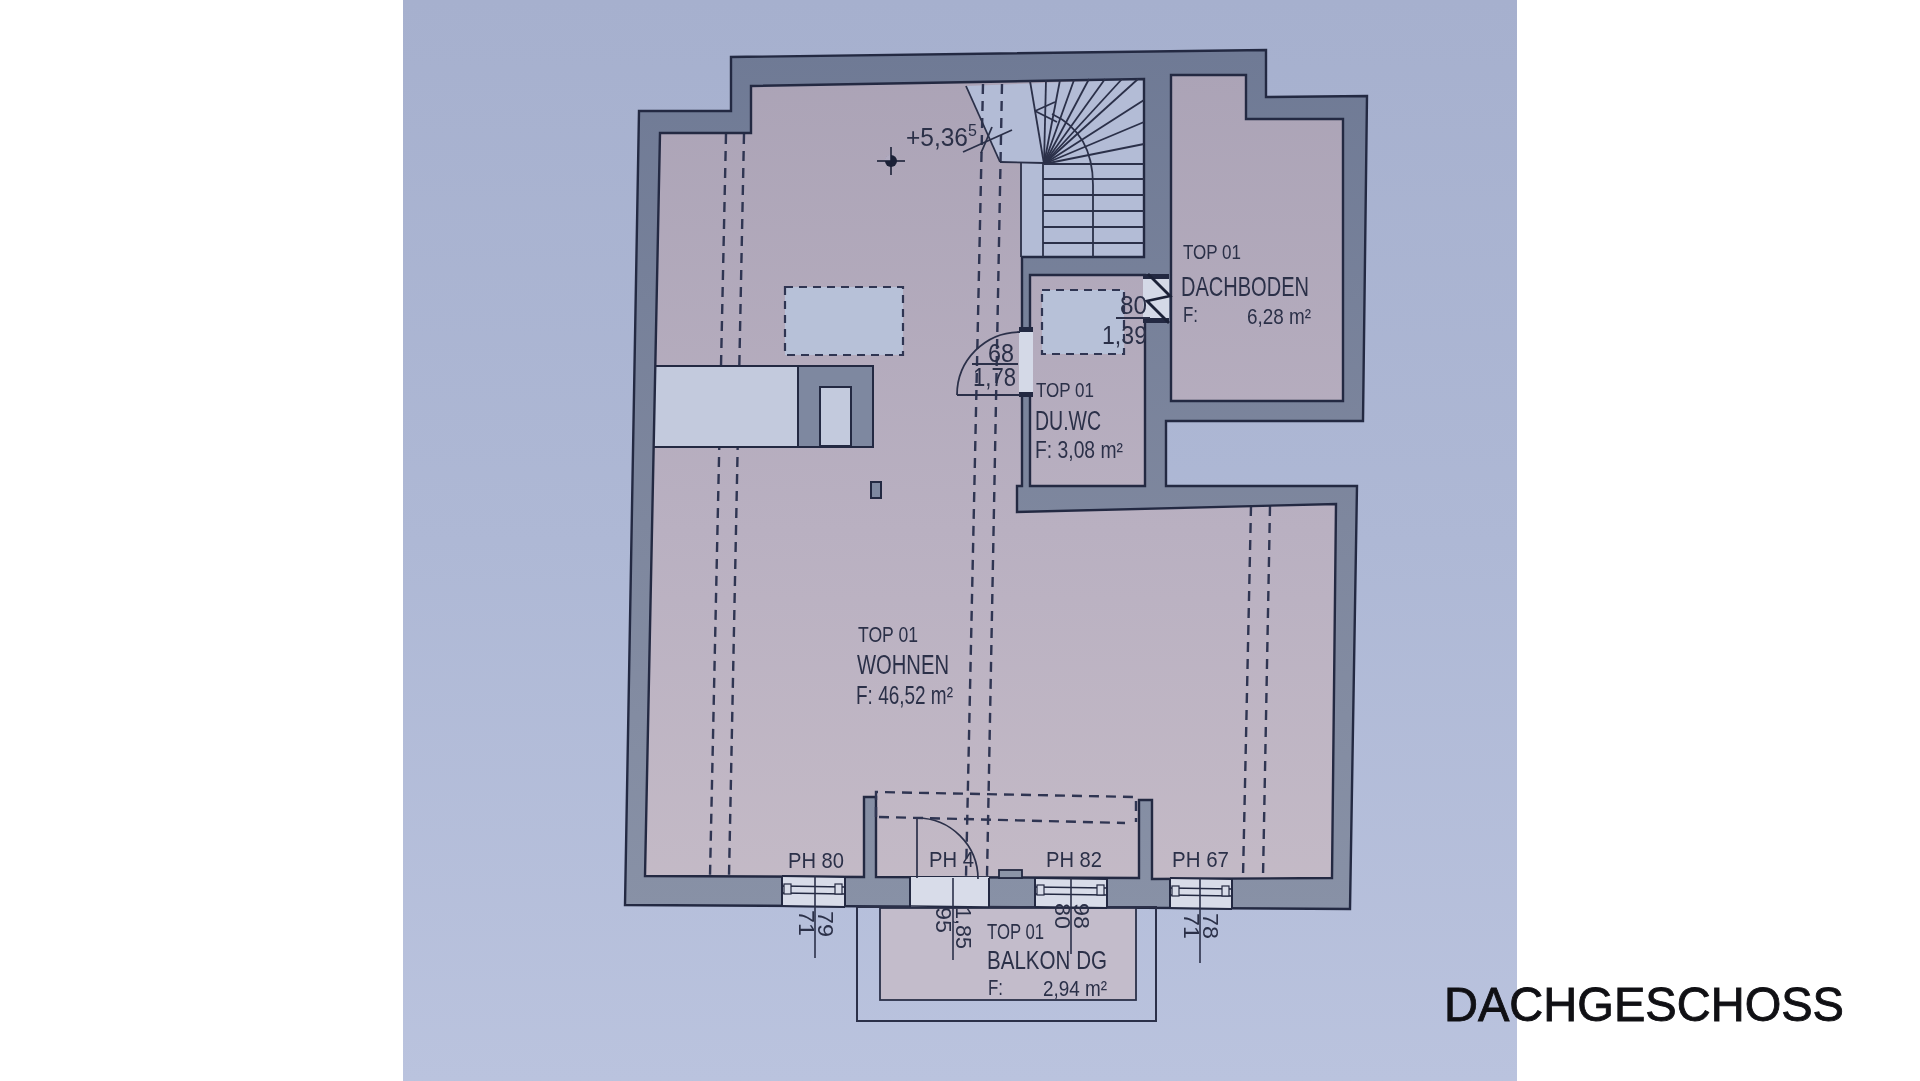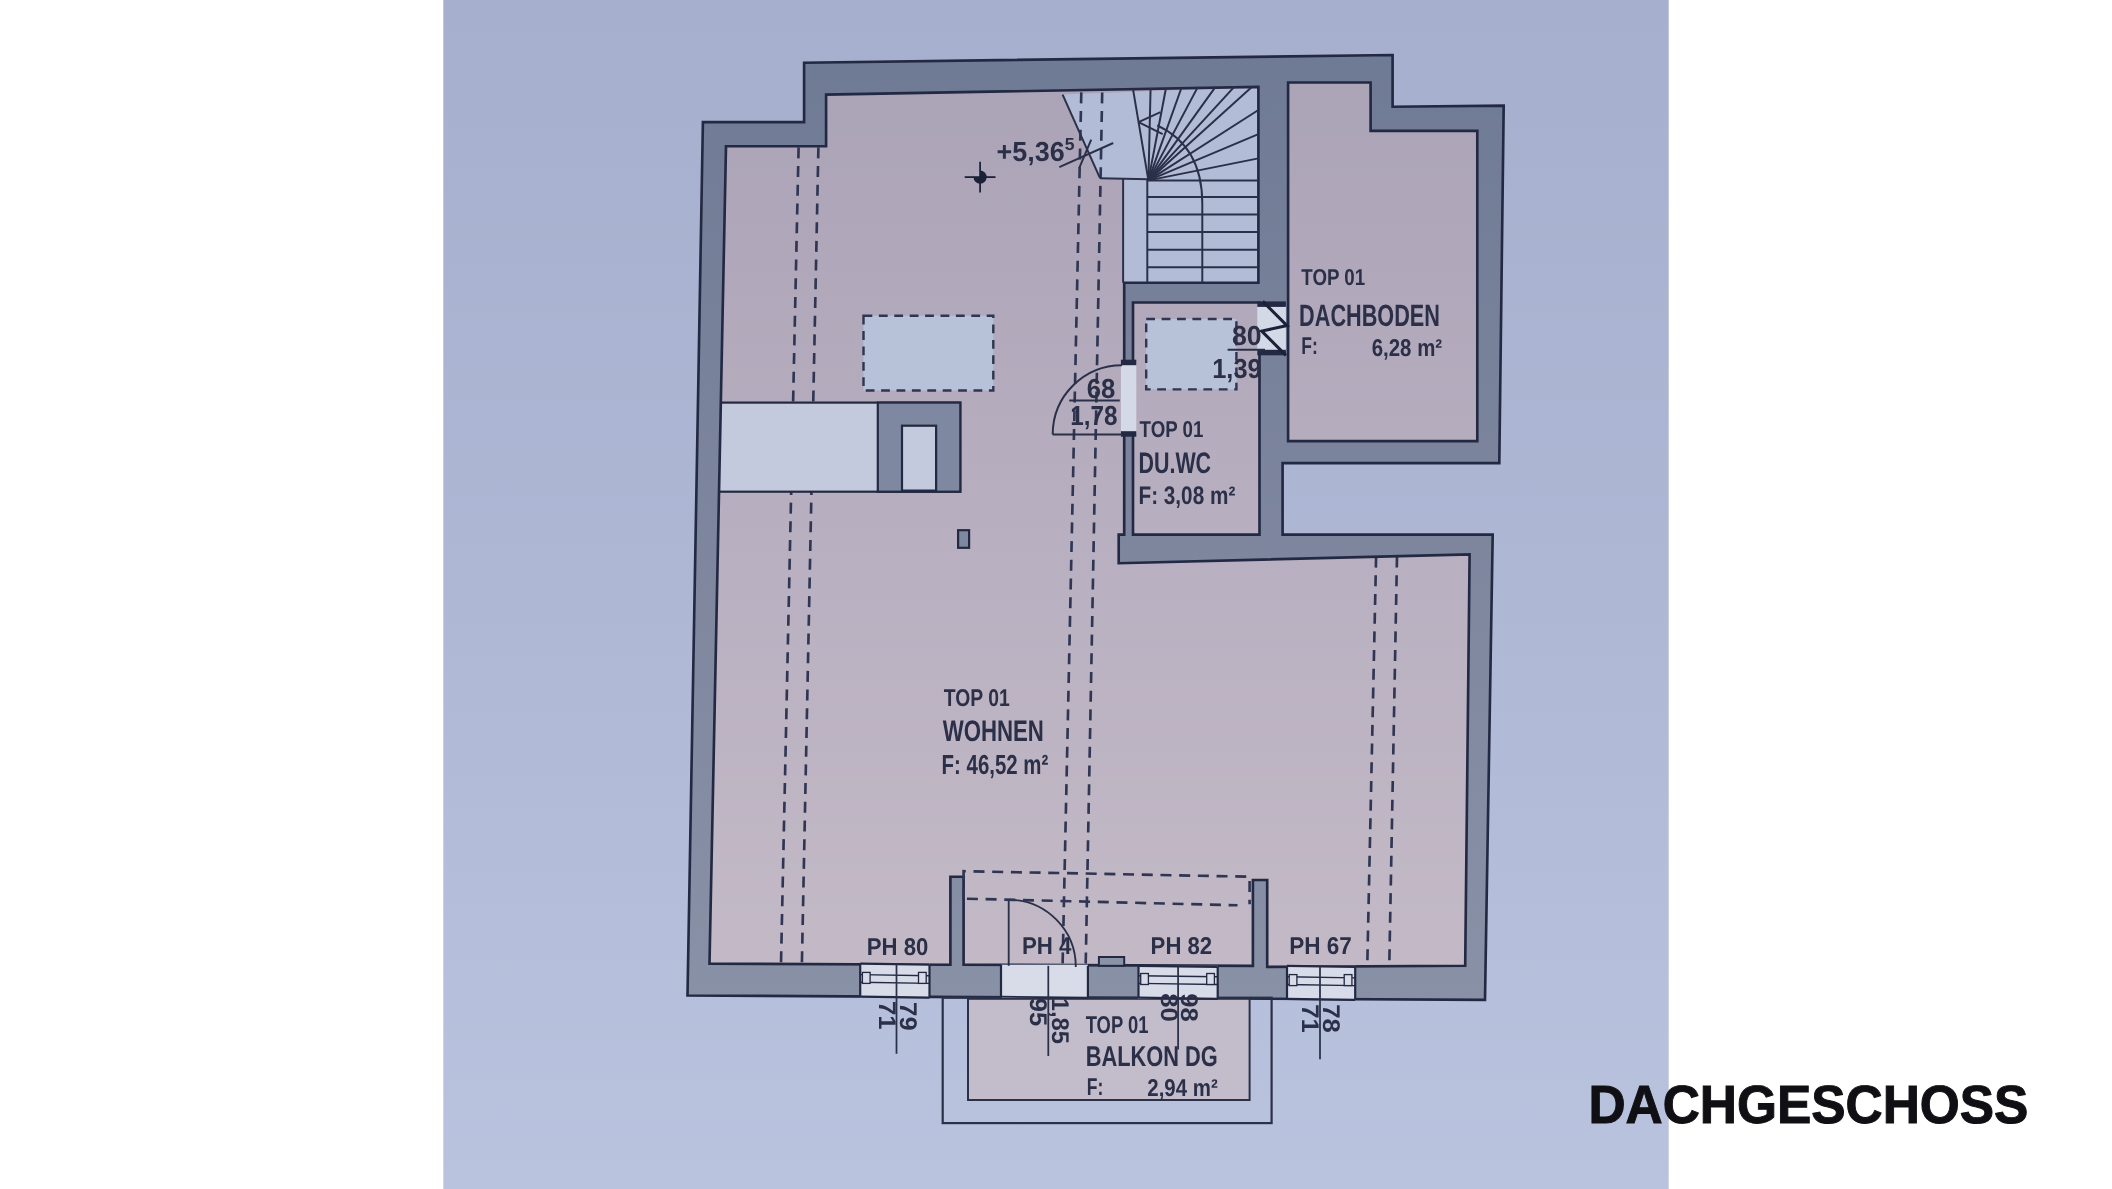--- a/index.html
+++ b/index.html
@@ -1,17 +1,17 @@
 <!DOCTYPE html>
 <html><head>
 <meta charset="utf-8">
 <style>
   html,body{margin:0;padding:0;background:#ffffff;}
   .page{position:relative;width:1920px;height:1081px;overflow:hidden;background:#ffffff;
-        font-family:"Liberation Sans", sans-serif;font-weight:bold;}
+        font-family:"Liberation Sans", sans-serif;}
   svg text{font-family:"Liberation Sans", sans-serif;fill:#2b3048;}
 </style>
 </head>
 <body>
 <div class="page">
 <svg width="1920" height="1081" viewBox="0 0 1920 1081" xmlns="http://www.w3.org/2000/svg">
 <defs>
   <linearGradient id="paper" x1="0" y1="0" x2="0" y2="1">
     <stop offset="0" stop-color="#a6b0ce"></stop>
     <stop offset="0.5" stop-color="#aeb8d5"></stop>

